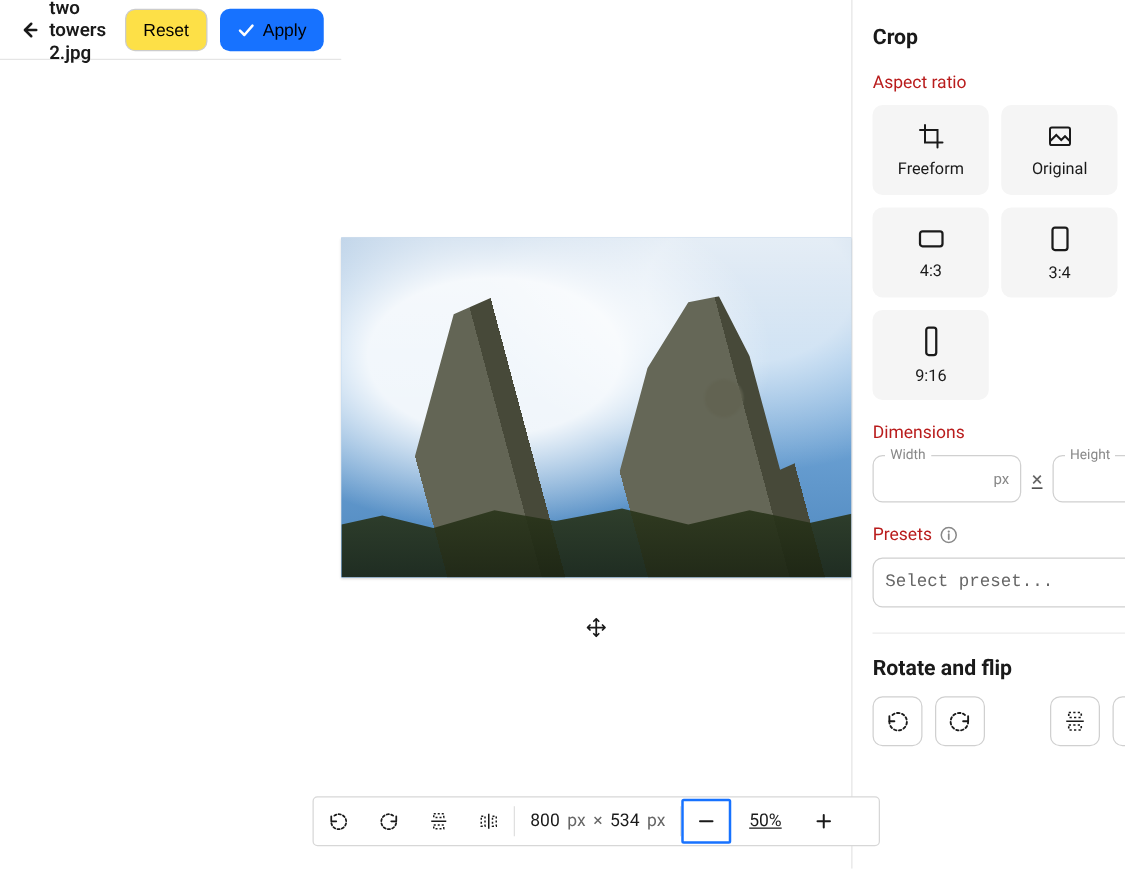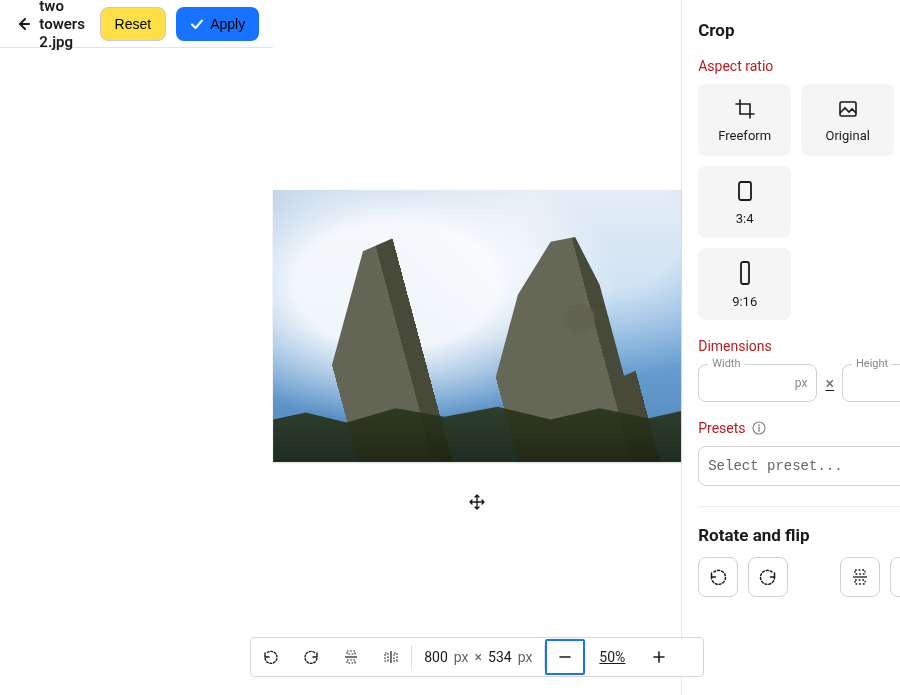--- a/index.html
+++ b/index.html
@@ -189,20 +189,26 @@
             </svg>
           <span>Original</span>
         </div>
         <div class="ratio-btn">
           <svg width="22" height="22" viewBox="0 0 22 22">
               <rect x="4" y="4" width="14" height="14" rx="2" stroke="#1a1a1a" stroke-width="1.8" fill="none"></rect>
             </svg>
           <span>1:1</span>
         </div>
         <div class="ratio-btn">
+          <svg width="24" height="22" viewBox="0 0 24 22">
+              <rect x="3" y="5" width="18" height="12" rx="2" stroke="#1a1a1a" stroke-width="1.8" fill="none"></rect>
+            </svg>
+          <span>4:3</span>
+        </div>
+        <div class="ratio-btn">
           <svg width="22" height="24" viewBox="0 0 22 24">
               <rect x="5" y="3" width="12" height="18" rx="2" stroke="#1a1a1a" stroke-width="1.8" fill="none"></rect>
             </svg>
           <span>3:4</span>
         </div>
       </div>
       <div class="ratio-row2">
         <div class="ratio-btn">
           <svg width="22" height="26" viewBox="0 0 22 26">
               <rect x="7" y="2" width="8" height="22" rx="2" stroke="#1a1a1a" stroke-width="1.8" fill="none"></rect>

